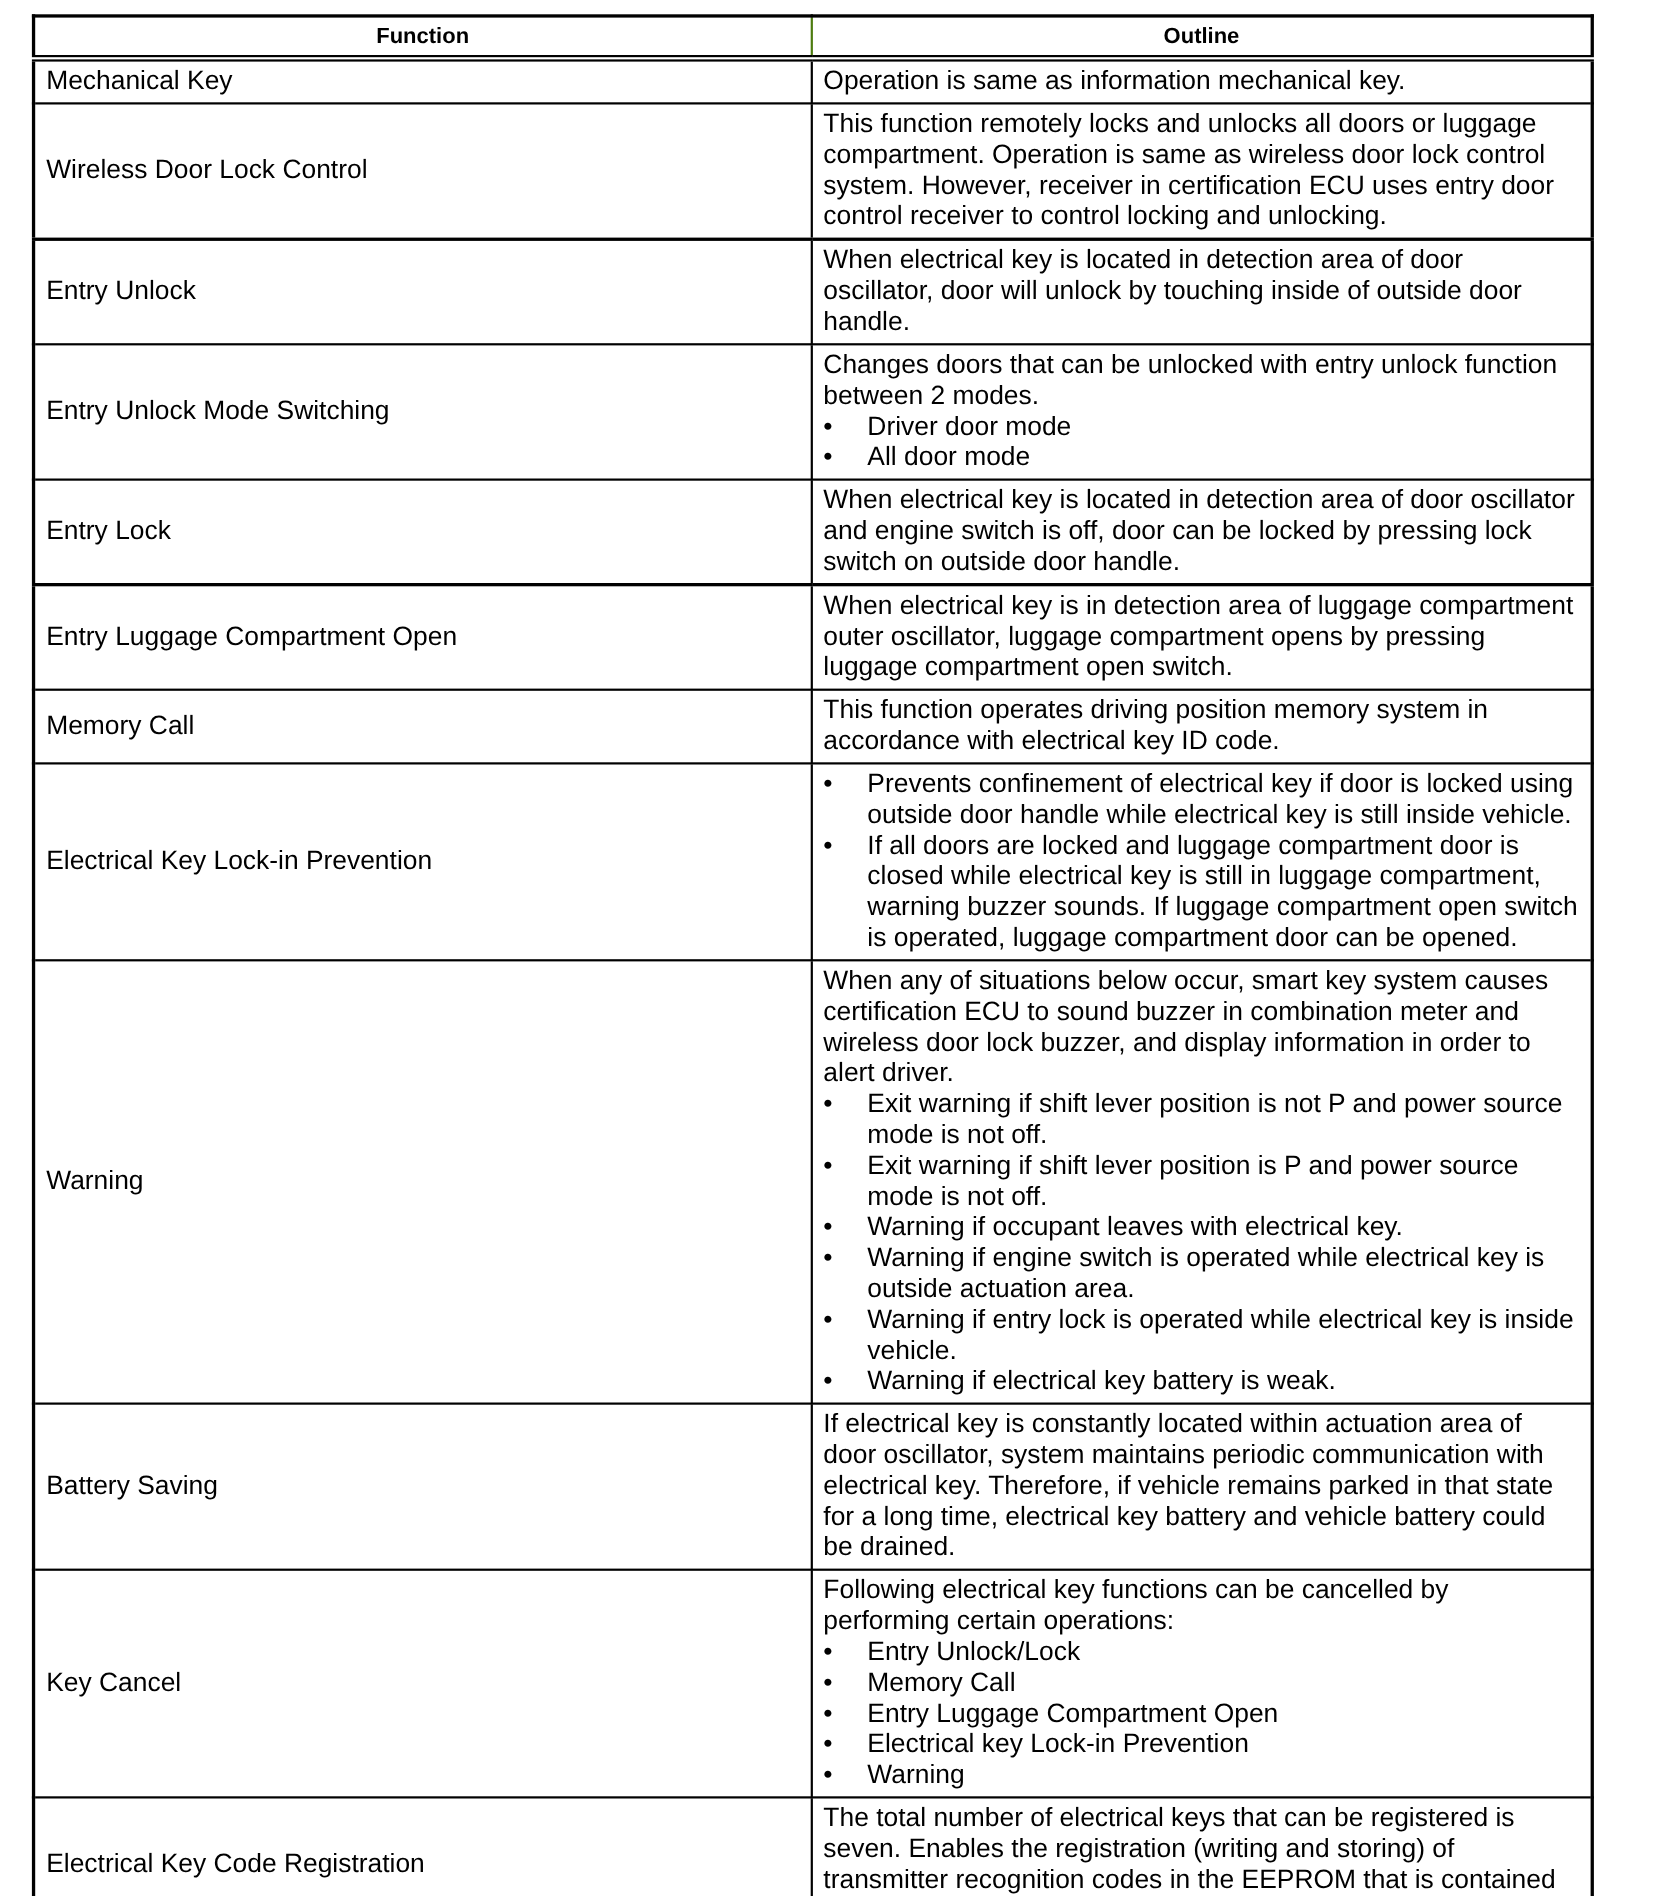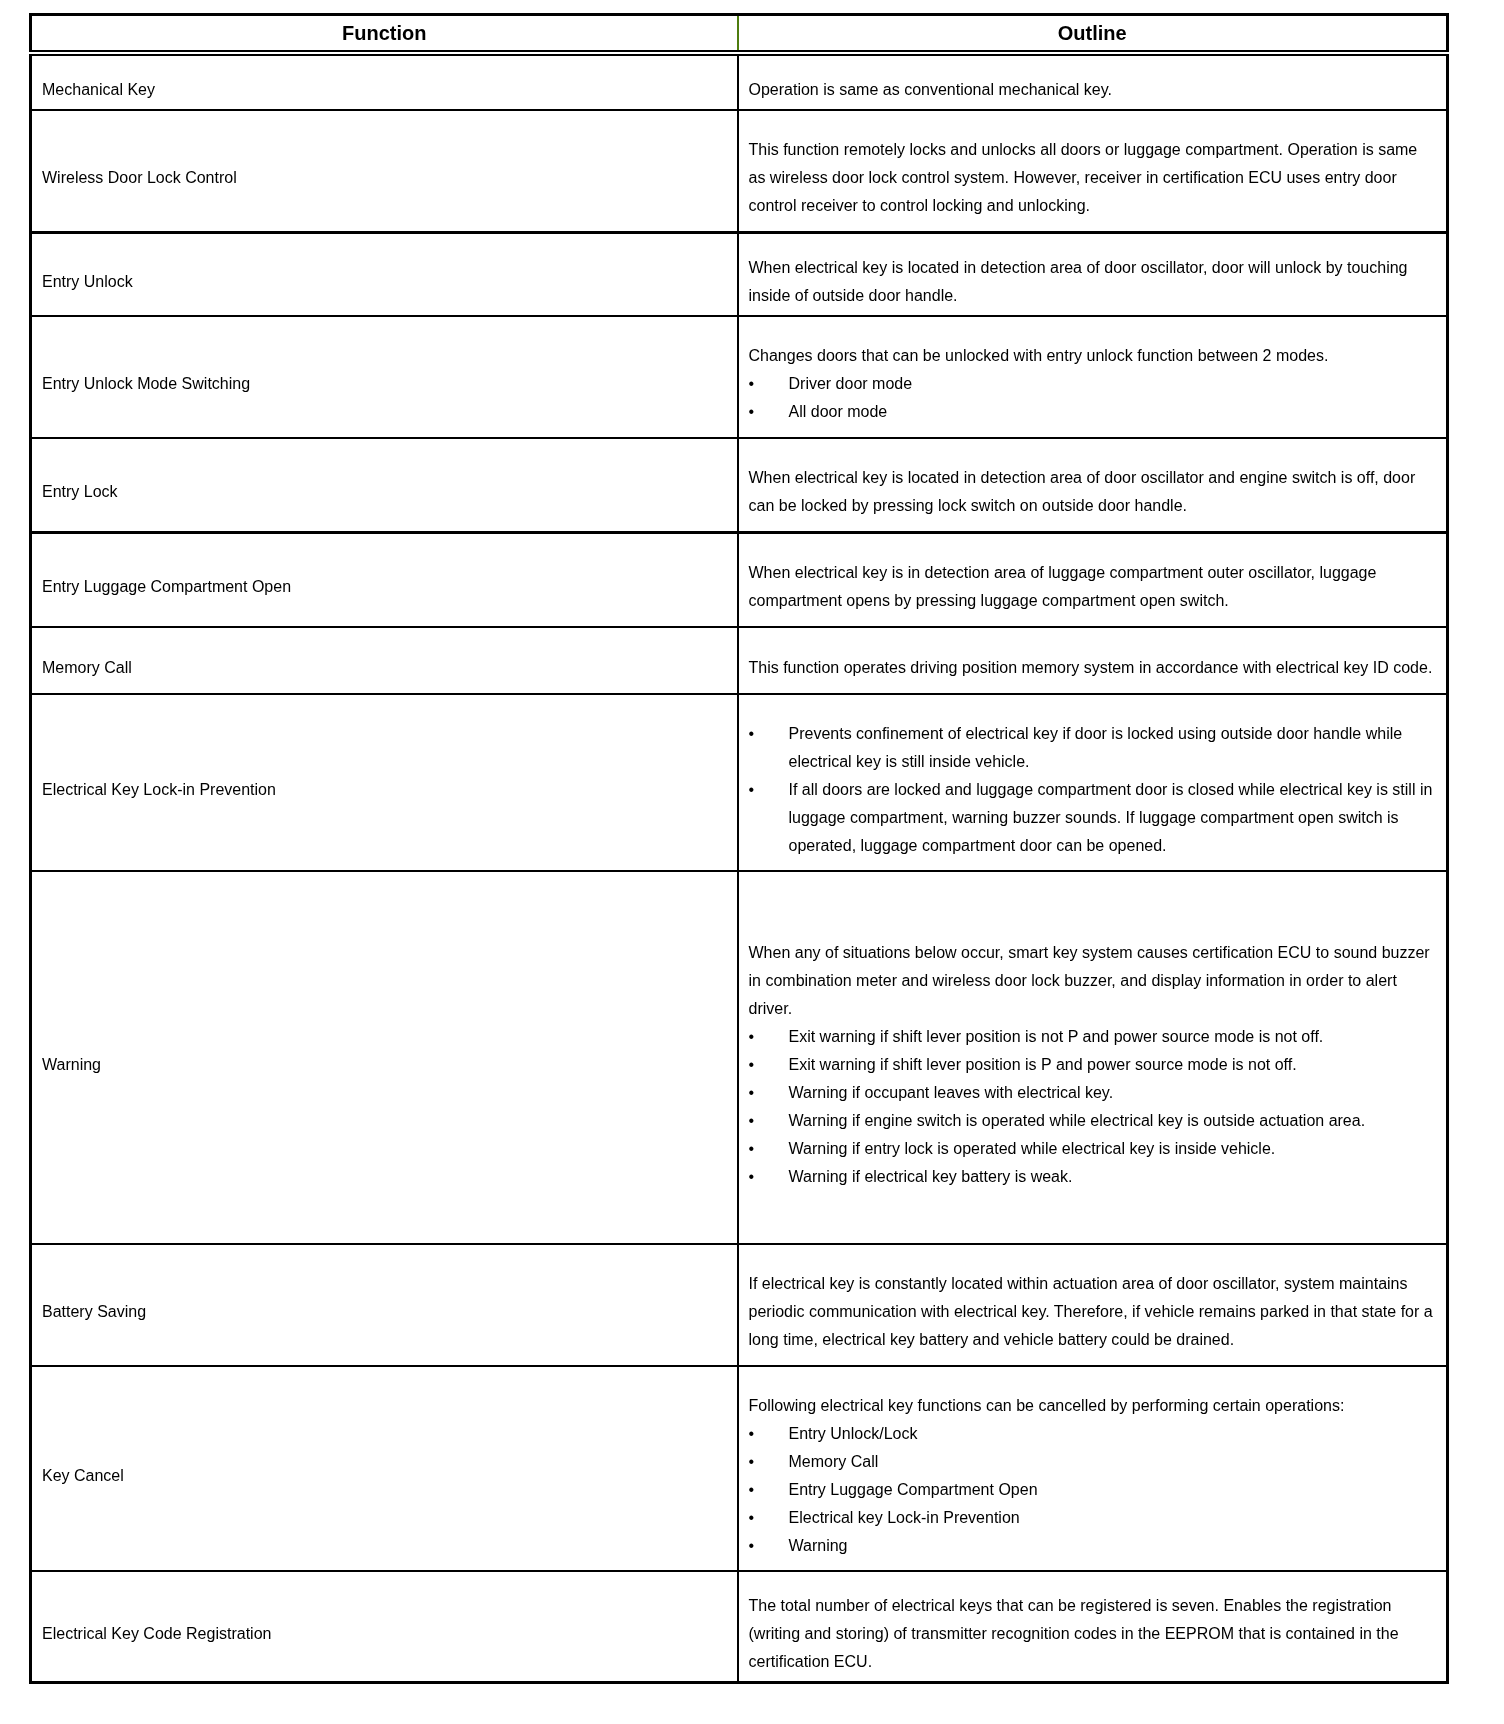--- a/index.html
+++ b/index.html
@@ -11,22 +11,22 @@
     border: 3px solid #000; table-layout: fixed;
   }
   table.spec col.c1 { width: 707px; }
   table.spec col.c2 { width: 710px; }
   table.spec th {
     height: 34px; font-weight: bold; font-size: 20px; text-align: center;
     border-left: 2px solid #000; border-right: 2px solid #4d7c0f;
     border-bottom: 6px double #000; padding: 0; vertical-align: middle;
   }
   table.spec td {
-    border: 2px solid #000; font-size: 16px; line-height: 28px;
-    padding: 20px 10px 5px 10px; vertical-align: middle;
+    border: 2px solid #000; font-size: 24px; line-height: 28px;
+    padding: 4px 10px 5px 10px; vertical-align: middle;
   }
   td.fn { padding-left: 10px; }
   td.outline { padding-left: 11px; padding-right: 8px; }
   tr.thick td { border-bottom-width: 3px; }
   .para { margin: 0; }
   ul.bl { list-style: none; margin: 0; padding: 0; }
   ul.bl li { position: relative; padding-left: 40px; }
   ul.bl li .dot { position: absolute; left: 0; top: 0; width: 20px; text-align: left; }
 </style>
 </head>
@@ -40,21 +40,21 @@
   <thead>
     <tr>
       <th>Function</th>
       <th>Outline</th>
     </tr>
   </thead>
   <tbody id="rows">
   <tr style="height: 35px;">
     <td class="fn">Mechanical Key</td>
     <td class="outline">
-      <p class="para">Operation is same as conventional mechanical key.</p>
+      <p class="para">Operation is same as information mechanical key.</p>
 
     </td>
   </tr>
 
   <tr class="thick" style="height: 122px;">
     <td class="fn">Wireless Door Lock Control</td>
     <td class="outline">
       <p class="para">This function remotely locks and unlocks all doors or luggage compartment. Operation is same as wireless door lock control system. However, receiver in certification ECU uses entry door control receiver to control locking and unlocking.</p>
 
     </td>

